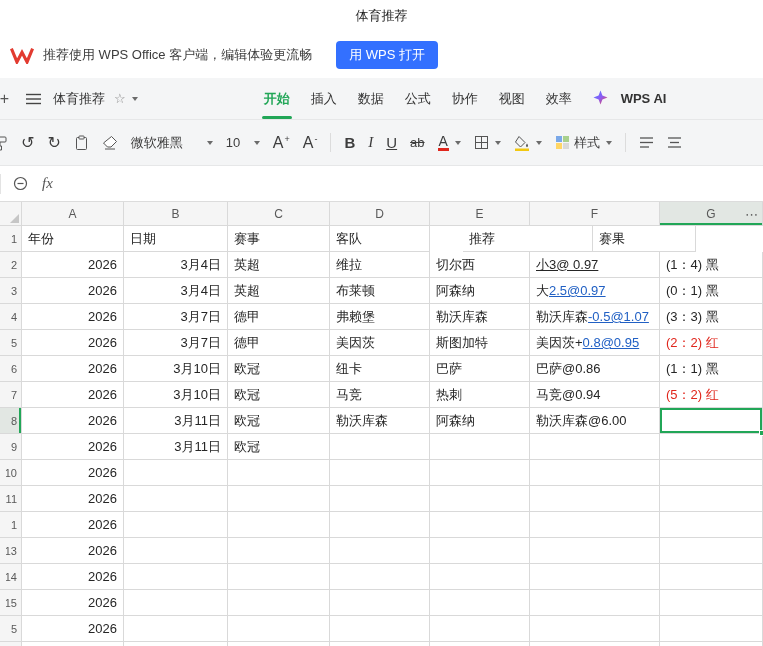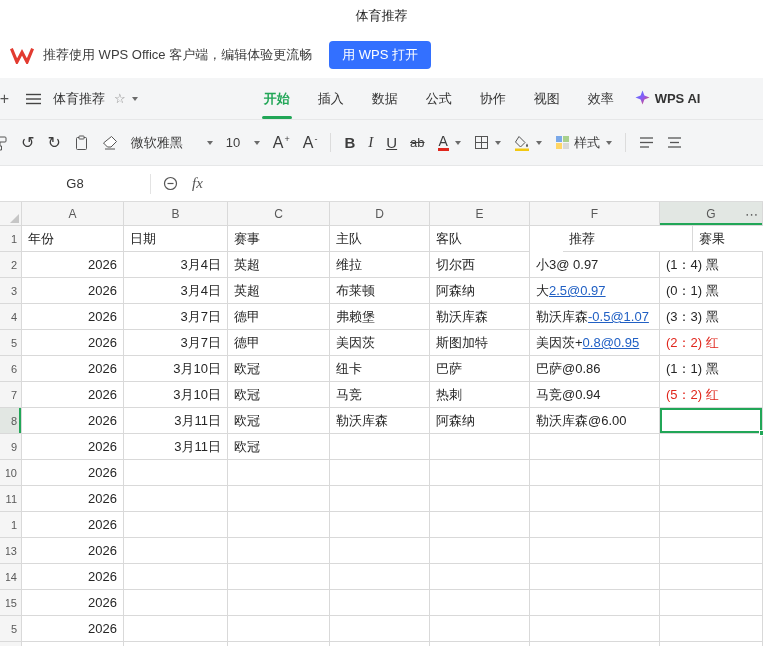--- a/index.html
+++ b/index.html
@@ -12,37 +12,37 @@
   .app{width:763px;height:646px;display:flex;flex-direction:column;overflow:hidden;}
 
   
   .titlebar{flex:0 0 32px;display:flex;align-items:center;justify-content:center;background:#fff;}
   .titlebar-text{font-size:13px;color:#1f1f1f;}
 
   
   .banner{flex:0 0 46px;display:flex;align-items:center;gap:9px;padding:0 10px;background:#fff;}
   .wps-logo{color:var(--brand-red);display:flex;}
   .banner-text{font-size:13px;color:#3c3c3c;}
-  .open-btn{margin-left:8px;background:var(--button-blue);color:#fff;border:none;border-radius:4px;
+  .open-btn{margin-left:15px;background:var(--button-blue);color:#fff;border:none;border-radius:4px;
     height:28px;padding:4px 13px;font-size:13px;cursor:pointer;font-family:inherit;}
 
   
   .menubar{flex:0 0 42px;background:#f4f5f6;display:flex;align-items:center;border-bottom:1px solid #e6e7e8;}
   .edge-glyph{width:9px;overflow:hidden;direction:rtl;color:#555;font-size:16px;flex:0 0 9px;}
   .hamburger{margin-left:17px;display:flex;cursor:pointer;}
   .doc-title{margin-left:12px;font-size:13px;color:#333;}
   .star{margin-left:9px;color:#8a8a8a;font-size:13px;cursor:pointer;}
   .chev{width:0;height:0;border-left:3.5px solid transparent;border-right:3.5px solid transparent;
     border-top:4px solid #6b6b6b;display:inline-block;margin-left:6px;}
-  .tabs{display:flex;gap:28px;margin-left:126px;height:100%;align-items:center;}
+  .tabs{display:flex;gap:21px;margin-left:126px;height:100%;align-items:center;}
   .tab{font-size:13px;color:#333;height:100%;display:flex;align-items:center;position:relative;cursor:pointer;}
   .tab.active{color:var(--green);font-weight:bold;}
   .tab.active::after{content:"";position:absolute;left:-2px;right:-2px;bottom:0;height:3px;
     background:var(--green);border-radius:2px;}
-  .wps-ai{display:flex;align-items:center;gap:5px;margin-left:21px;font-size:13px;color:#333;
+  .wps-ai{display:flex;align-items:center;gap:13px;margin-left:21px;font-size:13px;color:#333;
     font-weight:bold;cursor:pointer;}
 
   
   .toolbar{flex:0 0 46px;background:#f4f5f6;display:flex;align-items:center;gap:13px;
     border-bottom:1px solid #e6e7e8;overflow:hidden;}
   .tb{display:inline-flex;align-items:center;color:#3d3d3d;cursor:pointer;flex:0 0 auto;}
   .tb svg{display:block;}
   .edge-tb{margin-left:-8px;}
   .glyph{font-size:16px;line-height:1;}
   .ab-glyph{font-size:13px;}
@@ -233,21 +233,20 @@
     <span class="tb">
       <svg width="15" height="13" viewBox="0 0 15 13">
           <line x1="1" y1="2" x2="14" y2="2" stroke="#555" stroke-width="1.3"></line>
           <line x1="3" y1="6.5" x2="12" y2="6.5" stroke="#555" stroke-width="1.3"></line>
           <line x1="1" y1="11" x2="14" y2="11" stroke="#555" stroke-width="1.3"></line>
         </svg>
     </span>
   </div>
 
   <div class="formulabar">
-    <div class="name-box">G8</div>
     <i class="fdiv"></i>
     <span class="circle-minus">
       <svg width="15" height="15" viewBox="0 0 15 15">
           <circle cx="7.5" cy="7.5" r="6" fill="none" stroke="#555" stroke-width="1.2"></circle>
           <line x1="4.5" y1="7.5" x2="10.5" y2="7.5" stroke="#555" stroke-width="1.2"></line>
         </svg>
     </span>
     <span class="fx">fx</span>
   </div>
 
@@ -264,35 +263,34 @@
         <div class="more-cols">⋯</div>
     </div>
     <div class="sheet-body">
         <div class="grow">
           <div class="row-h">
             <span>1</span>
           </div>
           <div class="cell" style="flex: 0 0 102px;">年份</div>
           <div class="cell" style="flex: 0 0 104px;">日期</div>
           <div class="cell" style="flex: 0 0 102px;">赛事</div>
-          <div class="cell" style="flex: 0 0 100px;">主队</div>
           <div class="cell" style="flex: 0 0 100px;">客队</div>
           <div class="cell" style="flex: 0 0 130px; margin-left: 33px;">推荐</div>
           <div class="cell" style="flex: 0 0 103px;">赛果</div>
         </div>
         <div class="grow">
           <div class="row-h">
             <span>2</span>
           </div>
           <div class="cell right" style="flex: 0 0 102px;">2026</div>
           <div class="cell right" style="flex: 0 0 104px;">3月4日</div>
           <div class="cell" style="flex: 0 0 102px;">英超</div>
           <div class="cell" style="flex: 0 0 100px;">维拉</div>
           <div class="cell" style="flex: 0 0 100px;">切尔西</div>
-          <div class="cell" style="flex: 0 0 130px;">小3@ 0.97</div>
+          <div class="cell" style="flex: 0 0 130px; text-decoration: underline;">小3@ 0.97</div>
           <div class="cell" style="flex: 0 0 103px;">(1：4) 黑</div>
         </div>
         <div class="grow">
           <div class="row-h">
             <span>3</span>
           </div>
           <div class="cell right" style="flex: 0 0 102px;">2026</div>
           <div class="cell right" style="flex: 0 0 104px;">3月4日</div>
           <div class="cell" style="flex: 0 0 102px;">英超</div>
           <div class="cell" style="flex: 0 0 100px;">布莱顿</div>

